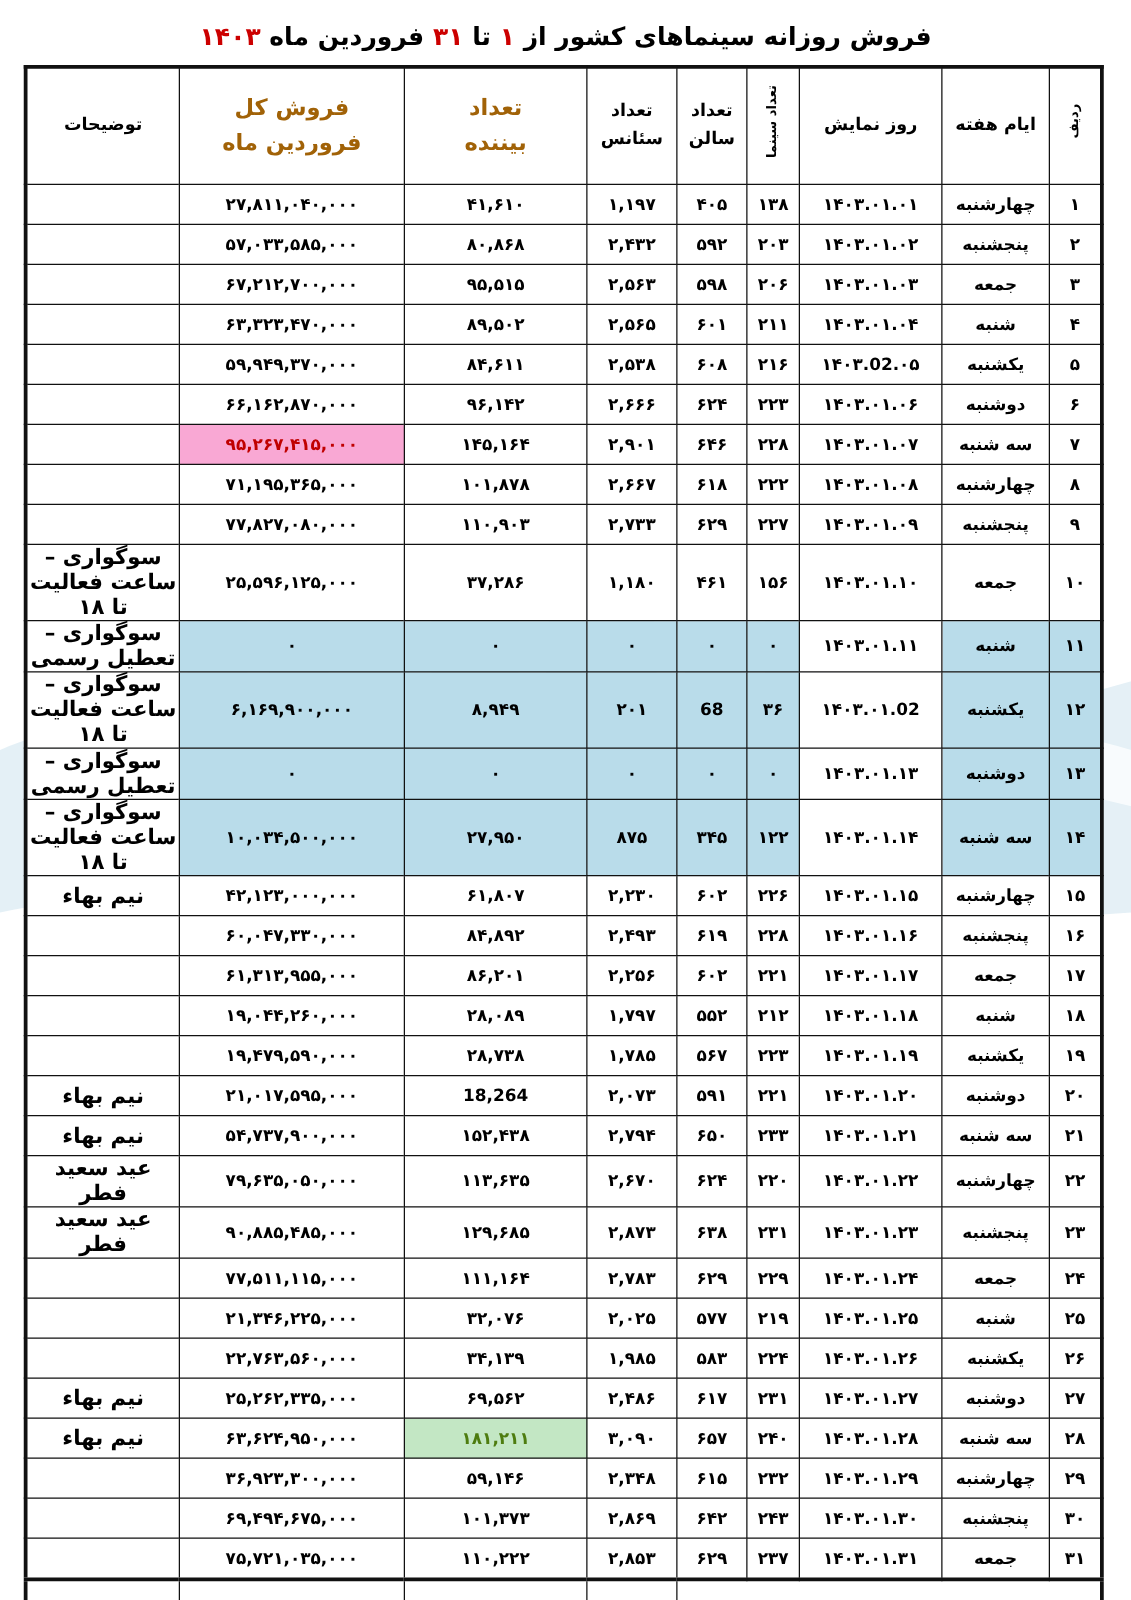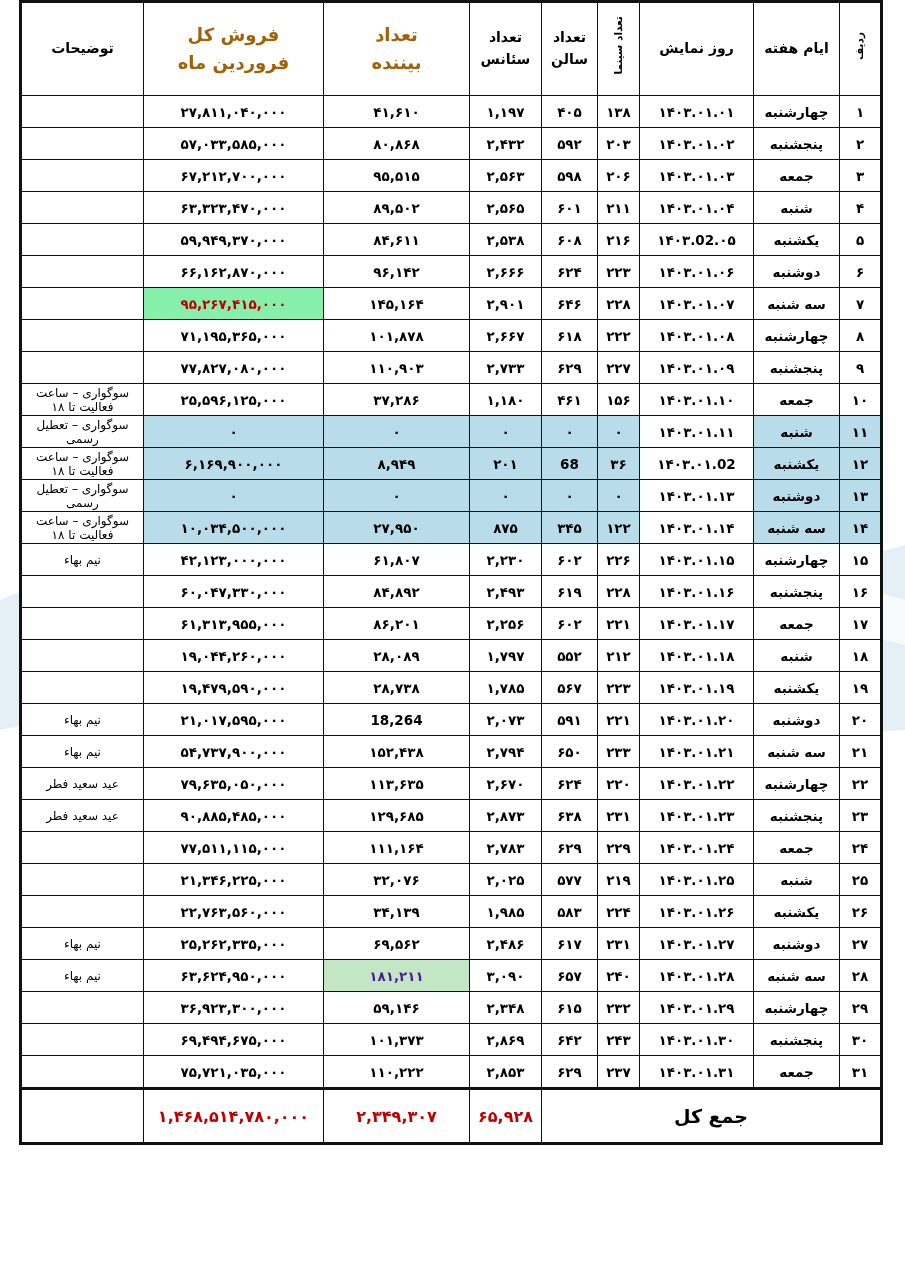--- a/index.html
+++ b/index.html
@@ -83,25 +83,25 @@
 
   .vertical{
     writing-mode:vertical-rl;
     transform:rotate(180deg);
     display:inline-block;
     font-size:10.5px;
     line-height:1.1;
     white-space:nowrap;
     font-weight:bold;
   }
-  td.notes{font-size:12px;font-weight:normal;}
+  td.notes{font-size:17px;font-weight:bold;}
   tbody tr td{background:#fff;}
   tbody tr.hl-blue td.bl{background:#b9dcea;}
-  td.hl-pink{background:#86efac;color:#c00000;}
-  td.hl-green{background:#c3e7c4;color:#4c1d95;margin-top:15px;}
+  td.hl-pink{background:#f9a8d4;color:#c00000;}
+  td.hl-green{background:#c3e7c4;color:#4d7c0f;margin-top:15px;}
   tfoot td{
     height:52px;
     font-size:17px;
     font-weight:bold;
   }
   tfoot td.totnum{color:#c00000;font-size:16px;}
   tfoot td.totlabel{font-size:19px;}
   tfoot td.blank{background:#fff;}
   .thick-top{border-top:3px solid #111;}
 </style>
@@ -125,20 +125,23 @@
     <g opacity="0.55" fill="#bcd8e6">
       <rect x="420" y="220" width="45" height="18" rx="5"></rect>
       <rect x="470" y="205" width="30" height="30" rx="8"></rect>
       <rect x="505" y="222" width="55" height="16" rx="5"></rect>
     </g>
     <text x="340" y="330" font-family="DejaVu Sans, sans-serif" font-size="26" fill="#cfe4ef" opacity="0.95" direction="ltr">Shahr</text>
     <text x="340" y="358" font-family="DejaVu Sans, sans-serif" font-size="26" fill="#cfe4ef" opacity="0.95" direction="ltr">Cinema</text>
     <text x="340" y="386" font-family="DejaVu Sans, sans-serif" font-size="26" fill="#cfe4ef" opacity="0.95" direction="ltr">Institute</text>
   </svg>
 
+  <div class="title">
+    <span>فروش روزانه سینماهای کشور از </span><span class="num">۱</span><span> تا </span><span class="num">۳۱</span><span> فروردین ماه </span><span class="num">۱۴۰۳</span>
+  </div>
 
   <div class="tablewrap">
     <table>
       <colgroup>
         <col class="c-radif">
           <col class="c-weekday">
           <col class="c-date">
           <col class="c-cinema">
         <col class="c-hall">
           <col class="c-session">

